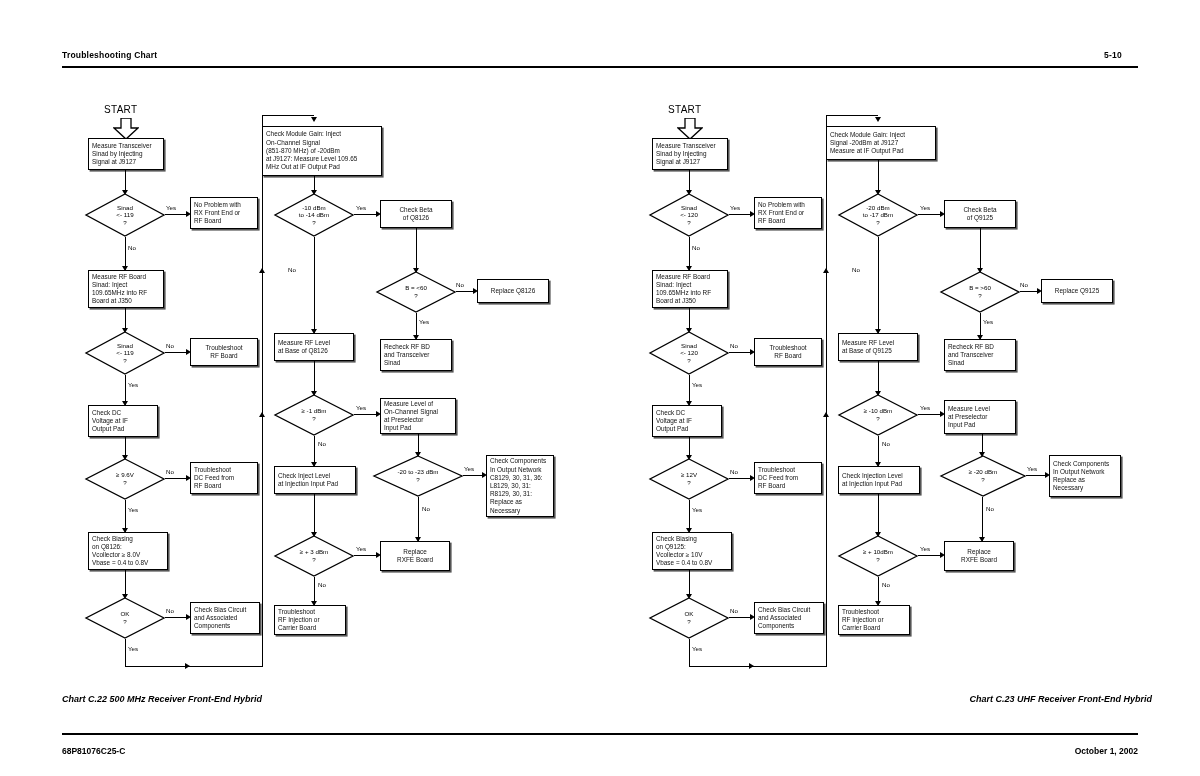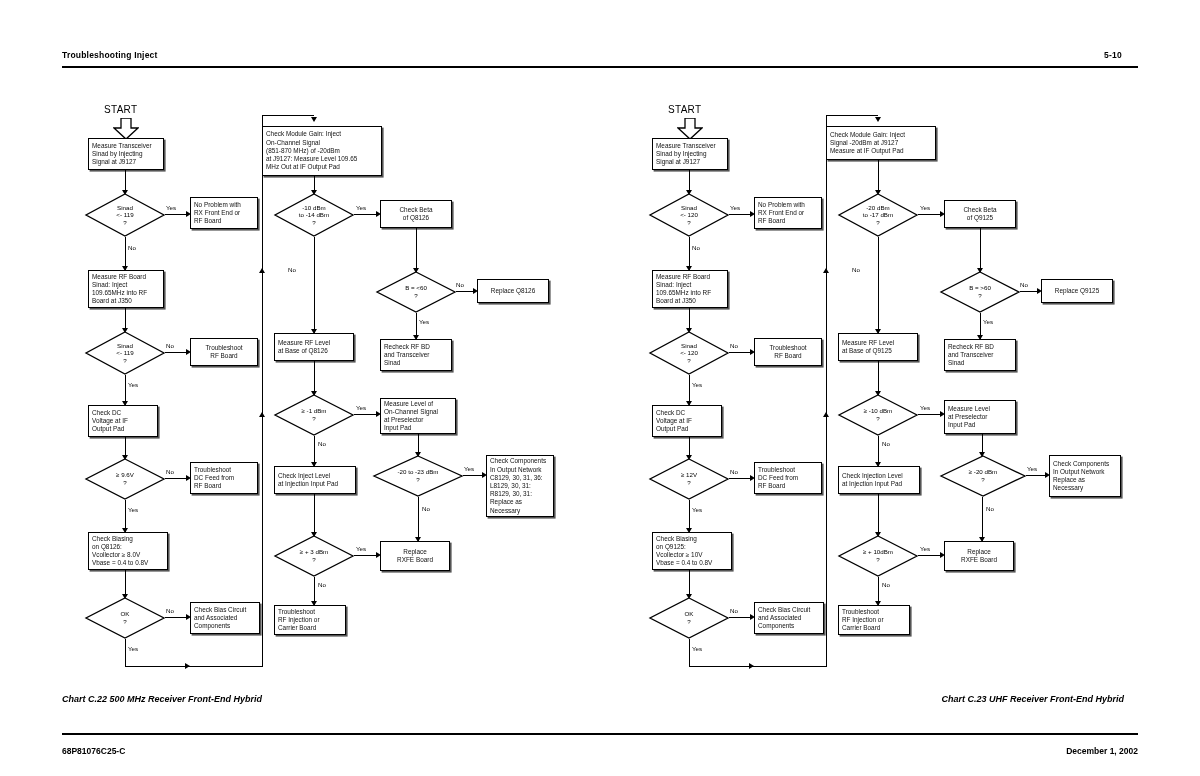--- a/index.html
+++ b/index.html
@@ -42,21 +42,21 @@
   .arw.down{border-left:3.2px solid transparent;border-right:3.2px solid transparent;border-top:5px solid #000;}
   .arw.up{border-left:3.2px solid transparent;border-right:3.2px solid transparent;border-bottom:5px solid #000;}
   .arw.right{border-top:3.2px solid transparent;border-bottom:3.2px solid transparent;border-left:5px solid #000;}
   .elbl{position:absolute;font-size:6.2px;line-height:7px;}
 </style>
 </head>
 <body>
 
 <div class="page">
 
-  <div class="hdr-text" style="left:62px;top:50px;">Troubleshooting Inject</div>
+  <div class="hdr-text" style="left:62px;top:50px;">Troubleshooting Chart</div>
   <div class="hdr-text" style="left:1104px;top:50px;">5-10</div>
   <div class="hdr-rule" style="top:66px;"></div>
 
   <div class="fc">
 
     <div class="start-lbl" style="left:104px;top:104px;">START</div>
     <div class="bigarrow" style="left:113px;top:118px;">
       <svg width="26" height="22" viewBox="0 0 26 22">
           <polygon points="8,0 18,0 18,10 25,10 13,21 1,10 8,10" fill="#fff" stroke="#000" stroke-width="1.3"></polygon>
         </svg>
@@ -592,19 +592,19 @@
     <div class="ln lnv" style="left:982px;top:497px;height:44px;"></div>
     <div class="arw down" style="left:979px;top:537px;"></div>
     <div class="elbl" style="left:986px;top:505px;">No</div>
     <div class="node shadow center" style="left:944px;top:541px;width:70px;height:30px;">
       <div class="txt">Replace
 RXFE Board</div>
     </div>
   </div>
 
   <div class="caption" style="left:62px;top:694px;">Chart C.22 500 MHz Receiver Front-End Hybrid</div>
-  <div class="caption" style="right:76px;top:694px;">Chart C.23 UHF Receiver Front-End Hybrid</div>
+  <div class="caption" style="right:48px;top:694px;">Chart C.23 UHF Receiver Front-End Hybrid</div>
 
   <div class="ftr-rule" style="top:733px;"></div>
   <div class="ftr-text" style="left:62px;top:746px;">68P81076C25-C</div>
-  <div class="ftr-text" style="right:62px;top:746px;">December 1, 2002</div>
+  <div class="ftr-text" style="right:62px;top:746px;">October 1, 2002</div>
 
 </div>
 
 </body></html>

